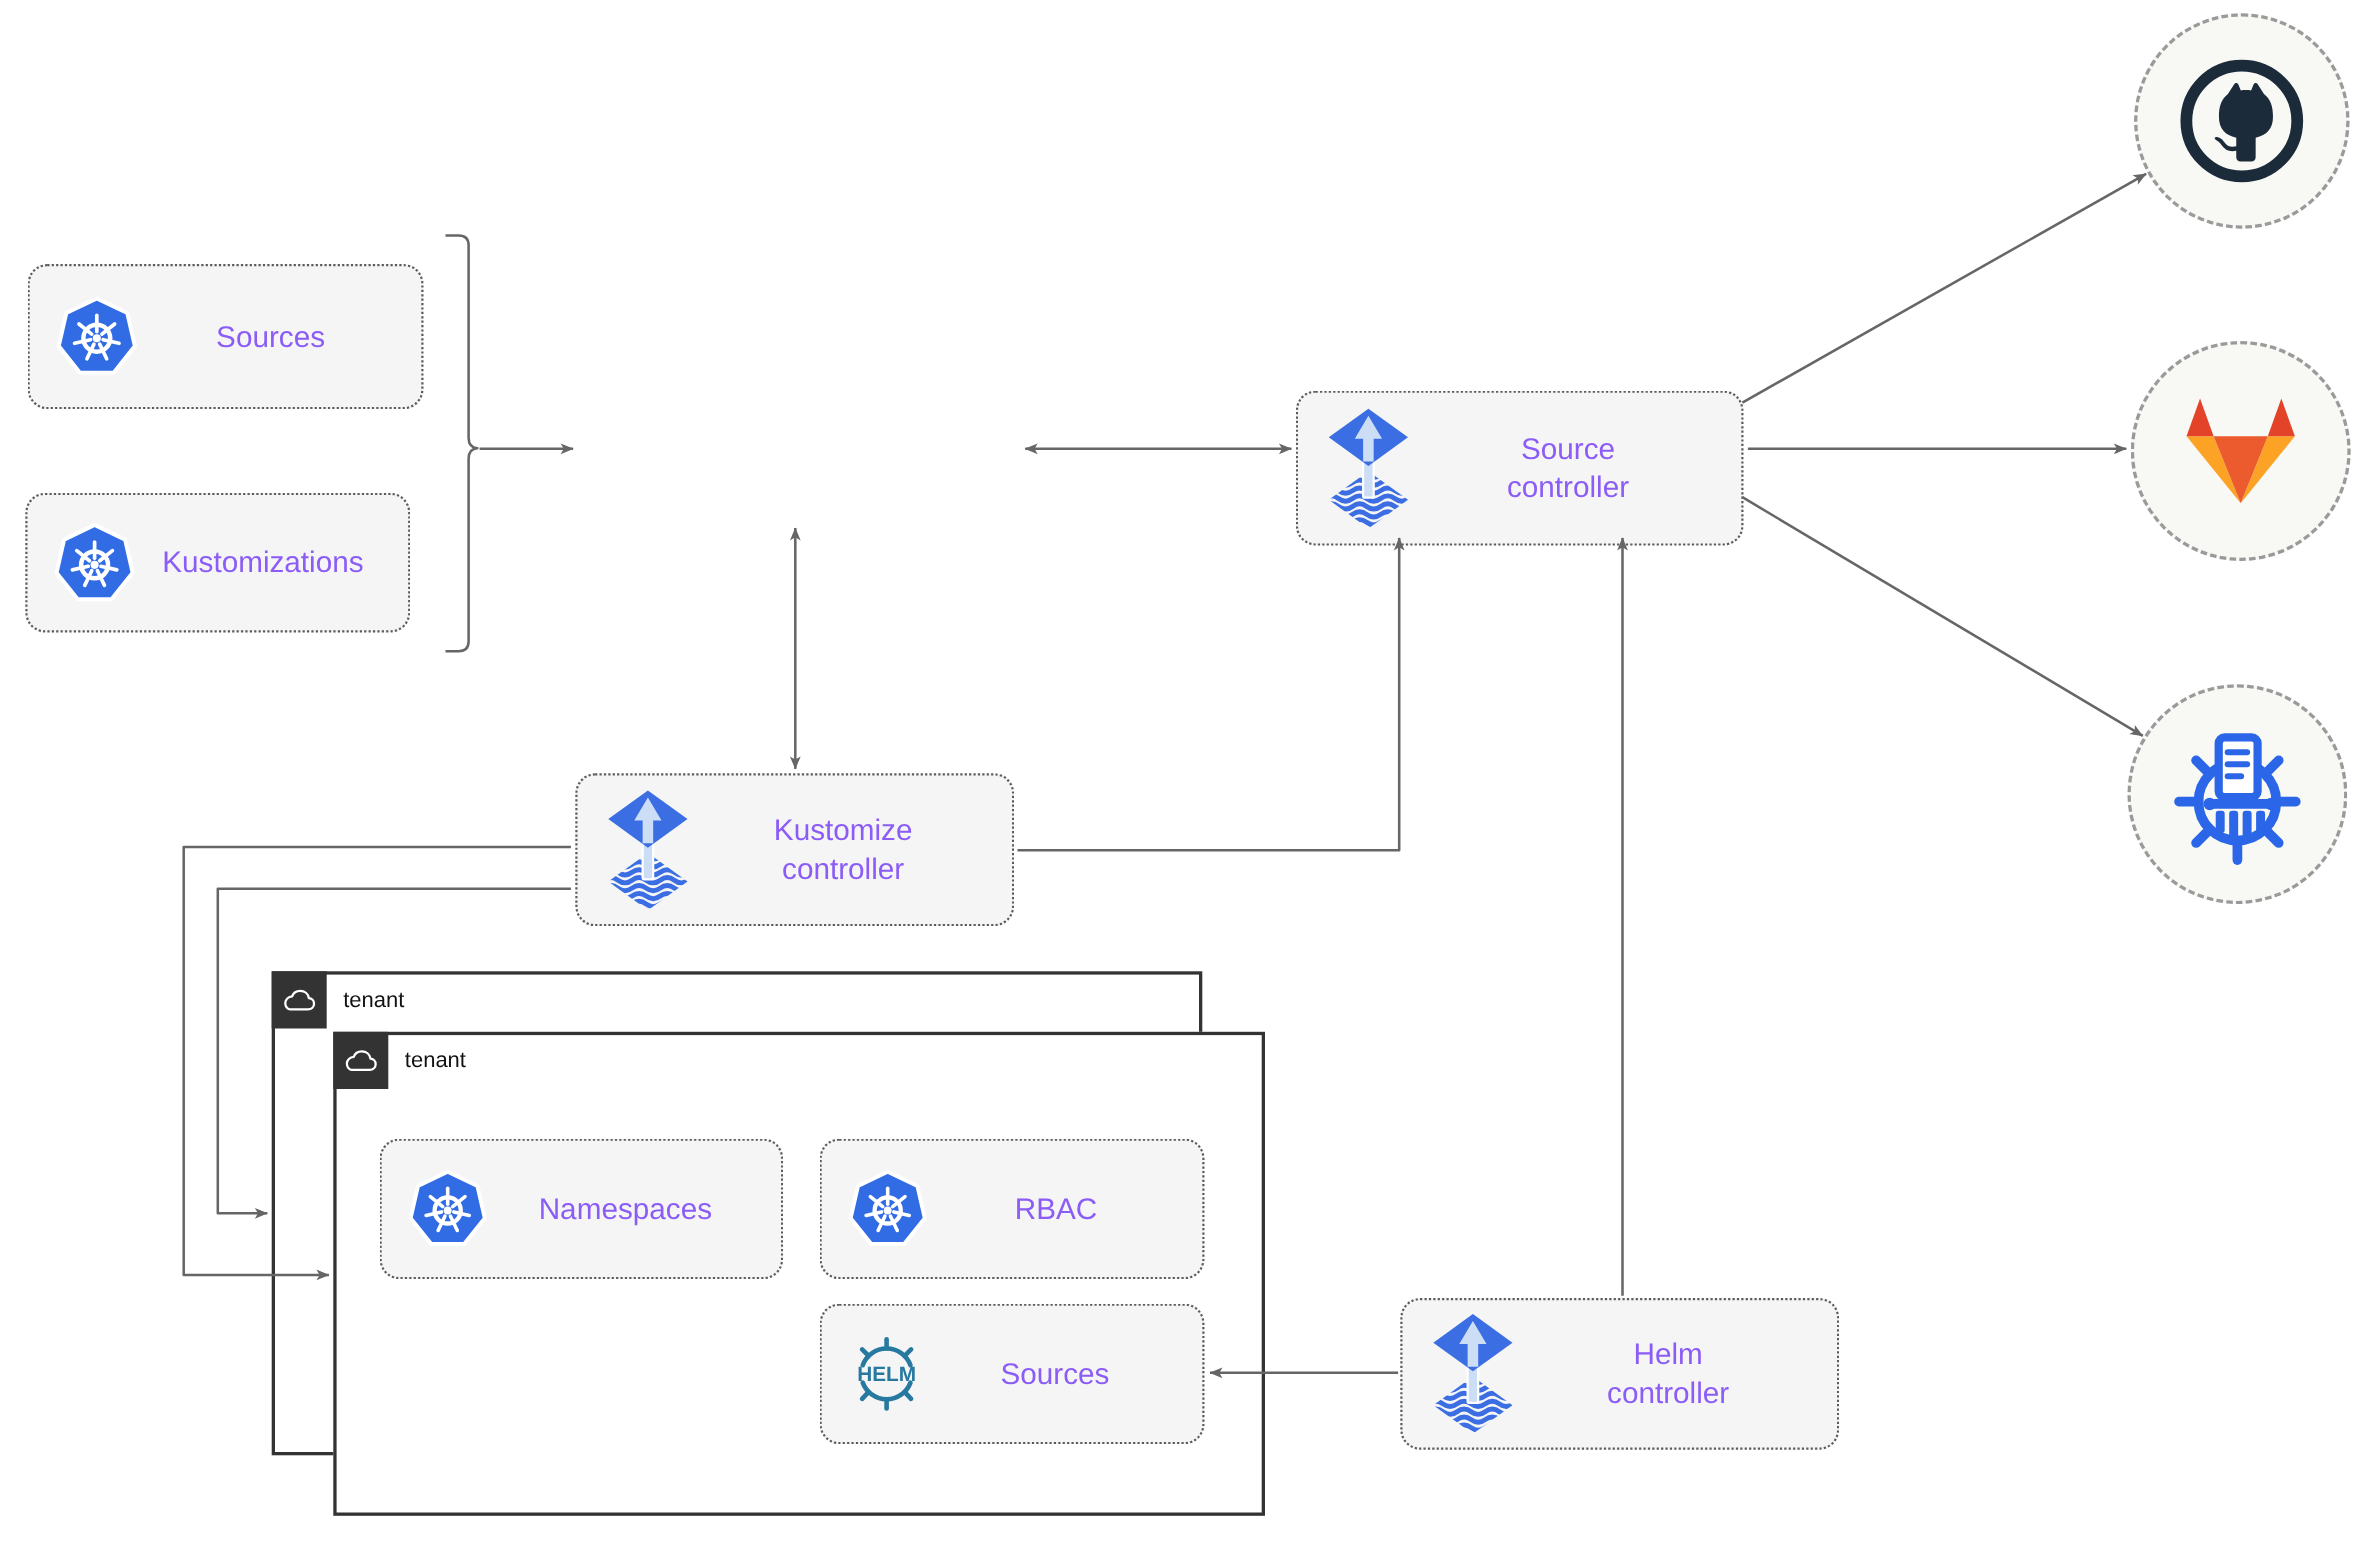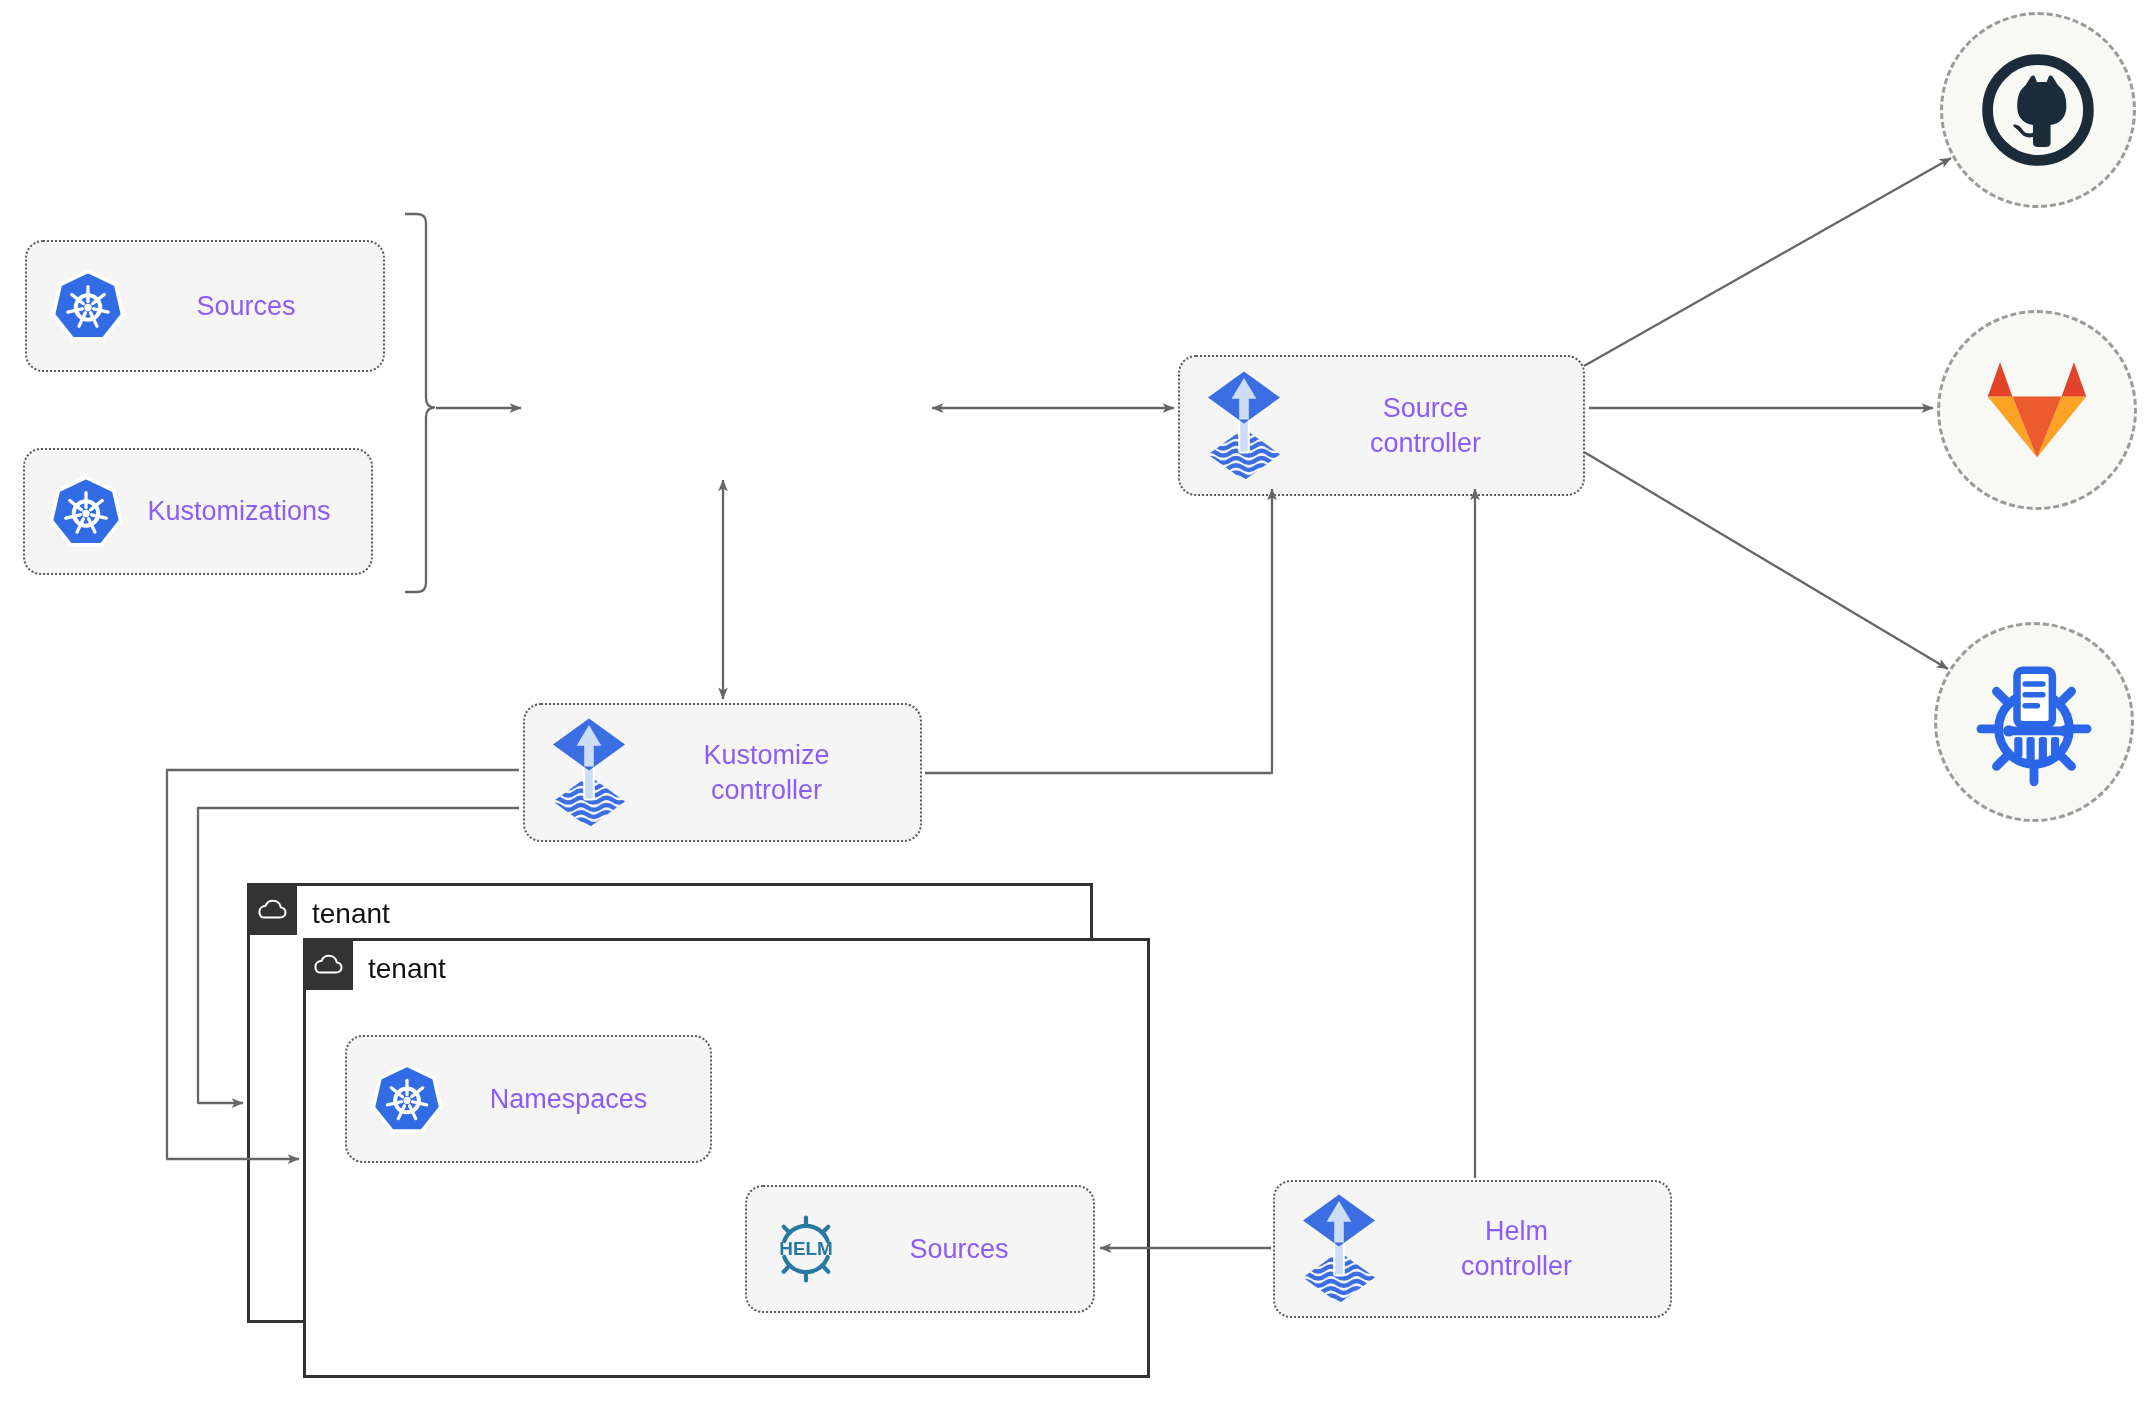--- a/index.html
+++ b/index.html
@@ -10,21 +10,21 @@
     border:2px dotted var(--node-border,#5b5b5b);border-radius:18px;
     display:flex;align-items:center;padding:0 16px 0 24px;box-sizing:border-box;z-index:4}
   .node-label{flex:1;text-align:center;font-size:27px;color:#8b5cf6;line-height:1.28;white-space:pre-line}
 
   .icon-slot{display:flex;align-items:center;justify-content:center;flex:none}
   .icon-slot svg{width:100%;height:100%;display:block}
 
   .tenant{position:absolute;background:#fff;border:3px solid var(--tenant-border,#333);box-sizing:border-box}
   .tenant-tag{position:absolute;left:-3px;top:-3px;width:50px;height:52px;
     background:var(--tenant-border,#333);display:flex;align-items:center;justify-content:center}
-  .tenant-label{position:absolute;left:62px;top:12px;font-size:28px;color:#111}
+  .tenant-label{position:absolute;left:62px;top:12px;font-size:20px;color:#111}
 
   .endpoint{position:absolute;border-radius:50%;border:3px dashed #9a9a9a;
     background:var(--endpoint-fill,#f8f8f5);display:flex;align-items:center;justify-content:center;
     box-sizing:border-box;z-index:4}
 
   .connectors{position:absolute;left:0;top:0;z-index:10;pointer-events:none}
   .edge{stroke:var(--edge,#666);stroke-width:2.3;fill:none;stroke-linejoin:round}
   .arrfill{fill:var(--edge,#666)}
 
   
@@ -206,20 +206,37 @@
     <path class="k8s-line" d="M46.5,59.2 L37.9,77.2"></path>
     <path class="k8s-line" d="M53.5,59.2 L62.1,77.2"></path>
     <path class="k8s-line" d="M57.8,53.8 L77.3,58.2"></path>
     <path class="k8s-line" d="M56.3,47 L71.9,34.5"></path>
     <circle class="k8s-hub" cx="50" cy="52" r="5"></circle>
   </svg>
 </span>
     <span class="node-label">Namespaces</span>
   </div>
 
+  <div class="node" style="left:745px;top:1035px;width:350px;height:128px;z-index:5">
+    <span class="icon-slot" style="width:72px;height:72px">
+  <svg viewBox="0 0 100 100" xmlns="http://www.w3.org/2000/svg">
+    <path class="k8s-bg" d="M50 3 L12.5 21 L3.2 61.7 L29.2 94.4 L70.8 94.4 L96.8 61.7 L87.5 21 Z"></path>
+    <circle class="k8s-rim" cx="50" cy="52" r="16.5"></circle>
+    <path class="k8s-line" d="M50,44 L50,24"></path>
+    <path class="k8s-line" d="M43.7,47 L28.1,34.5"></path>
+    <path class="k8s-line" d="M42.2,53.8 L22.7,58.2"></path>
+    <path class="k8s-line" d="M46.5,59.2 L37.9,77.2"></path>
+    <path class="k8s-line" d="M53.5,59.2 L62.1,77.2"></path>
+    <path class="k8s-line" d="M57.8,53.8 L77.3,58.2"></path>
+    <path class="k8s-line" d="M56.3,47 L71.9,34.5"></path>
+    <circle class="k8s-hub" cx="50" cy="52" r="5"></circle>
+  </svg>
+</span>
+    <span class="node-label">RBAC</span>
+  </div>
 
 
   <div class="node" style="left:745px;top:1185px;width:350px;height:128px;z-index:5">
     <span class="icon-slot" style="width:70px;height:70px">
   <svg viewBox="0 0 100 100" xmlns="http://www.w3.org/2000/svg">
     <path class="helm-s" d="M19,38.7 A33,33 0 0 1 81,38.7"></path>
     <path class="helm-s" d="M19,61.3 A33,33 0 0 0 81,61.3"></path>
     <path class="helm-s" d="M50,17 L50,5"></path>
     <path class="helm-s" d="M50,83 L50,95"></path>
     <path class="helm-s" d="M73.3,26.7 L81.8,18.2"></path>

